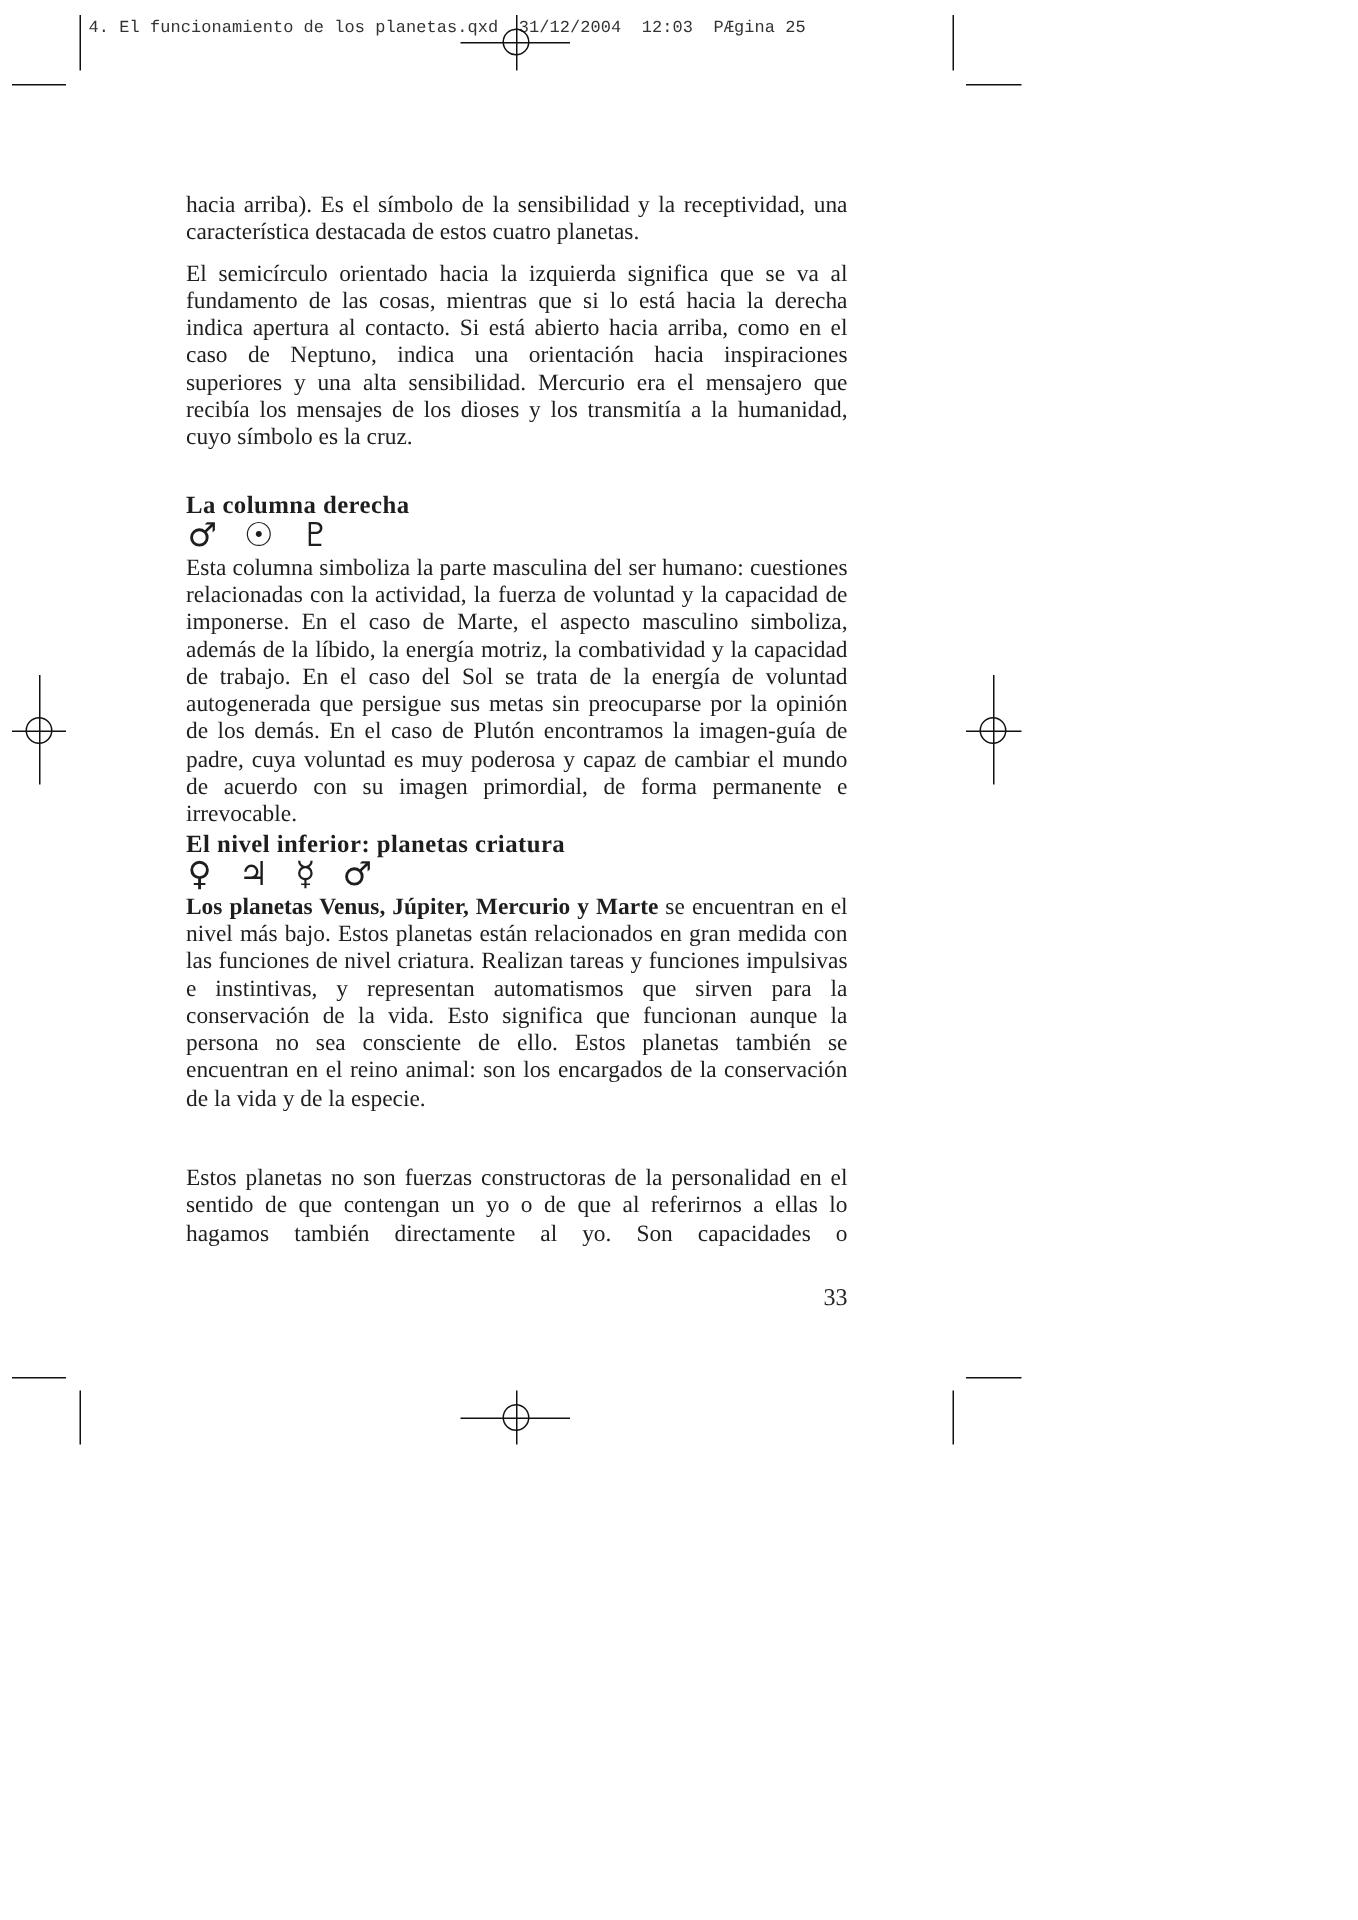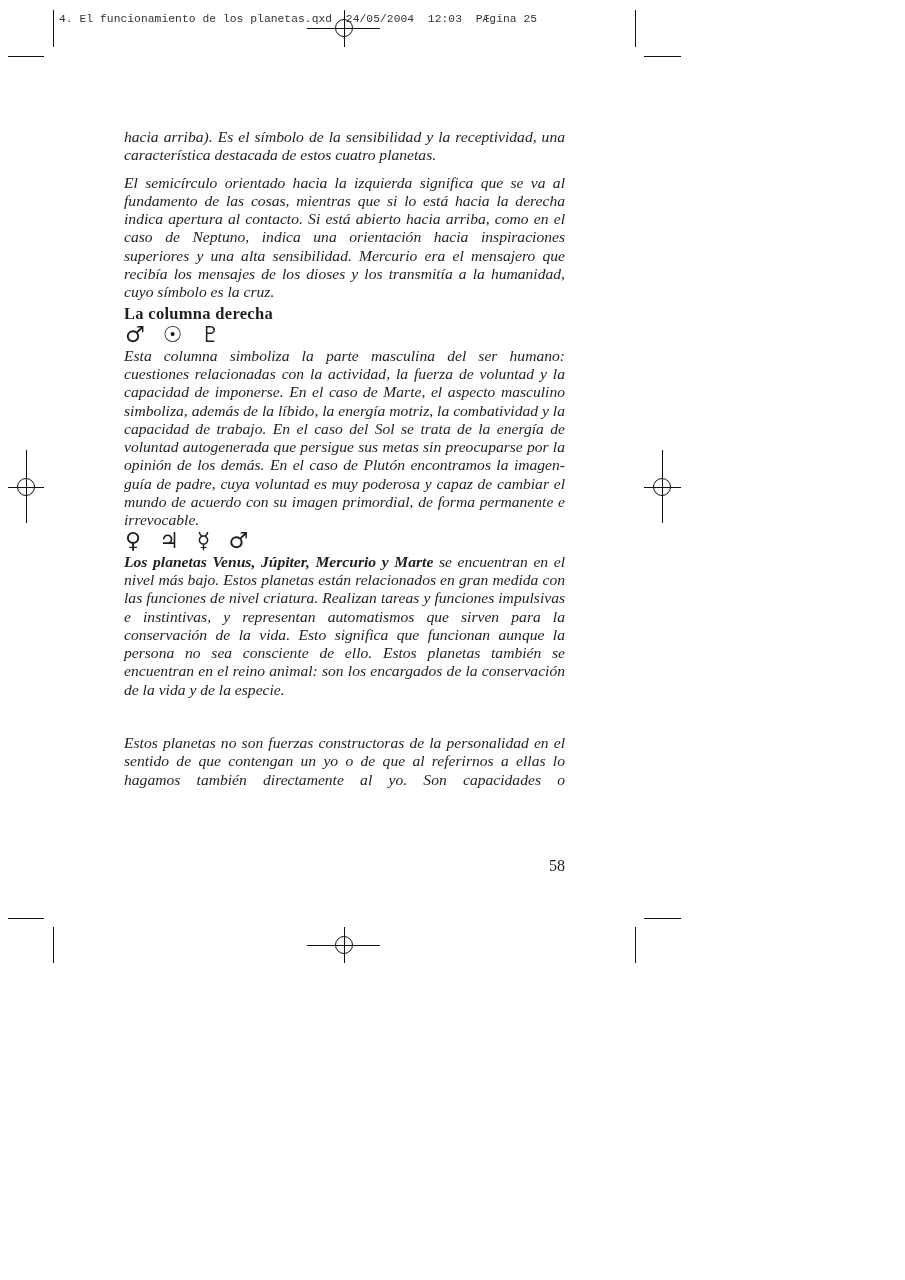--- a/index.html
+++ b/index.html
@@ -42,21 +42,20 @@
       width: 441px;
       font-family: "Liberation Serif", "DejaVu Serif", serif;
       font-size: 15.6px;
       line-height: 18.3px;
       color: #1e1e1e;
     }
     .text-block p {
       margin: 0;
       text-align: justify;
       hyphens: manual;
-      font-style: italic;
     }
     .text-block p + p.spaced { margin-top: 9px; }
     .heading {
       font-weight: bold;
       font-size: 16.5px;
       line-height: 20px;
       margin: 0;
       letter-spacing: 0.3px;
     }
     .glyphs {
@@ -80,21 +79,21 @@
       top: 857px;
       text-align: right;
       font-family: "Liberation Serif", "DejaVu Serif", serif;
       font-size: 16px;
       color: #1e1e1e;
     }
   </style>
 </head>
 <body>
 
-<div class="slug"><span>4. El funcionamiento de los planetas.qxd</span>  <span>24/05/2004</span>  <span>12:03</span>  <span>PÆgina 25</span></div>
+<div class="slug"><span>4. El funcionamiento de los planetas.qxd</span>  <span>31/12/2004</span>  <span>12:03</span>  <span>PÆgina 25</span></div>
 
 <div class="mark v" style="left:53px; top:10px; height:37px;"></div>
 <div class="mark h" style="left:8px; top:56px; width:36px;"></div>
 <div class="mark v" style="left:635px; top:10px; height:37px;"></div>
 <div class="mark h" style="left:644px; top:56px; width:37px;"></div>
 
 <div class="mark h" style="left:307px; top:28px; width:73px;"></div>
 <div class="mark v" style="left:344px; top:10px; height:37px;"></div>
 <div class="reg" style="left:335px; top:19px;"></div>
 
@@ -112,31 +111,32 @@
 <div class="mark v" style="left:635px; top:927px; height:36px;"></div>
 
 <div class="mark h" style="left:307px; top:945px; width:73px;"></div>
 <div class="mark v" style="left:344px; top:927px; height:36px;"></div>
 <div class="reg" style="left:335px; top:936px;"></div>
 
 <div class="text-block">
   <p>hacia arriba). Es el símbolo de la sensibilidad y la receptividad, una característica destacada de estos cuatro planetas.</p>
   <p class="spaced">El semicírculo orientado hacia la izquierda significa que se va al fundamento de las cosas, mientras que si lo está hacia la derecha indica apertura al contacto. Si está abierto hacia arriba, como en el caso de Neptuno, indica una orientación hacia inspiraciones superiores y una alta sensibilidad. Mercurio era el mensajero que recibía los mensajes de los dioses y los transmitía a la humanidad, cuyo símbolo es la cruz.</p>
 
-  <h2 class="heading" style="margin-top:2px;">La columna derecha</h2>
+  <h2 class="heading" style="margin-top:25px;">La columna derecha</h2>
   <div class="glyphs">
     <span>♂</span>
     <span>☉</span>
     <span>♇</span>
   </div>
   <p>Esta columna simboliza la parte masculina del ser humano: cuestiones relacionadas con la actividad, la fuerza de voluntad y la capacidad de imponerse. En el caso de Marte, el aspecto masculino simboliza, además de la líbido, la energía motriz, la combatividad y la capacidad de trabajo. En el caso del Sol se trata de la energía de voluntad autogenerada que persigue sus metas sin preocuparse por la opinión de los demás. En el caso de Plutón encontramos la imagen-guía de padre, cuya voluntad es muy poderosa y capaz de cambiar el mundo de acuerdo con su imagen primordial, de forma permanente e irrevocable.</p>
 
+  <h3 class="heading">El nivel inferior: planetas criatura</h3>
   <div class="glyphs">
     <span>♀</span>
     <span>♃</span>
     <span>☿</span>
     <span>♂</span>
   </div>
   <p><span class="b">Los planetas Venus, Júpiter, Mercurio y Marte</span><span> se encuentran en el nivel más bajo. Estos planetas están relacionados en gran medida con las funciones de nivel criatura. Realizan tareas y funciones impulsivas e instintivas, y representan automatismos que sirven para la conservación de la vida. Esto significa que funcionan aunque la persona no sea consciente de ello. Estos planetas también se encuentran en el reino animal: son los encargados de la conservación de la vida y de la especie.</span></p>
   <p class="spaced" style="text-align-last: justify; margin-top: 35px;">Estos planetas no son fuerzas constructoras de la personalidad en el sentido de que contengan un yo o de que al referirnos a ellas lo hagamos también directamente al yo. Son capacidades o</p>
 </div>
 
-<div class="page-number">58</div>
+<div class="page-number">33</div>
 
 </body></html>

